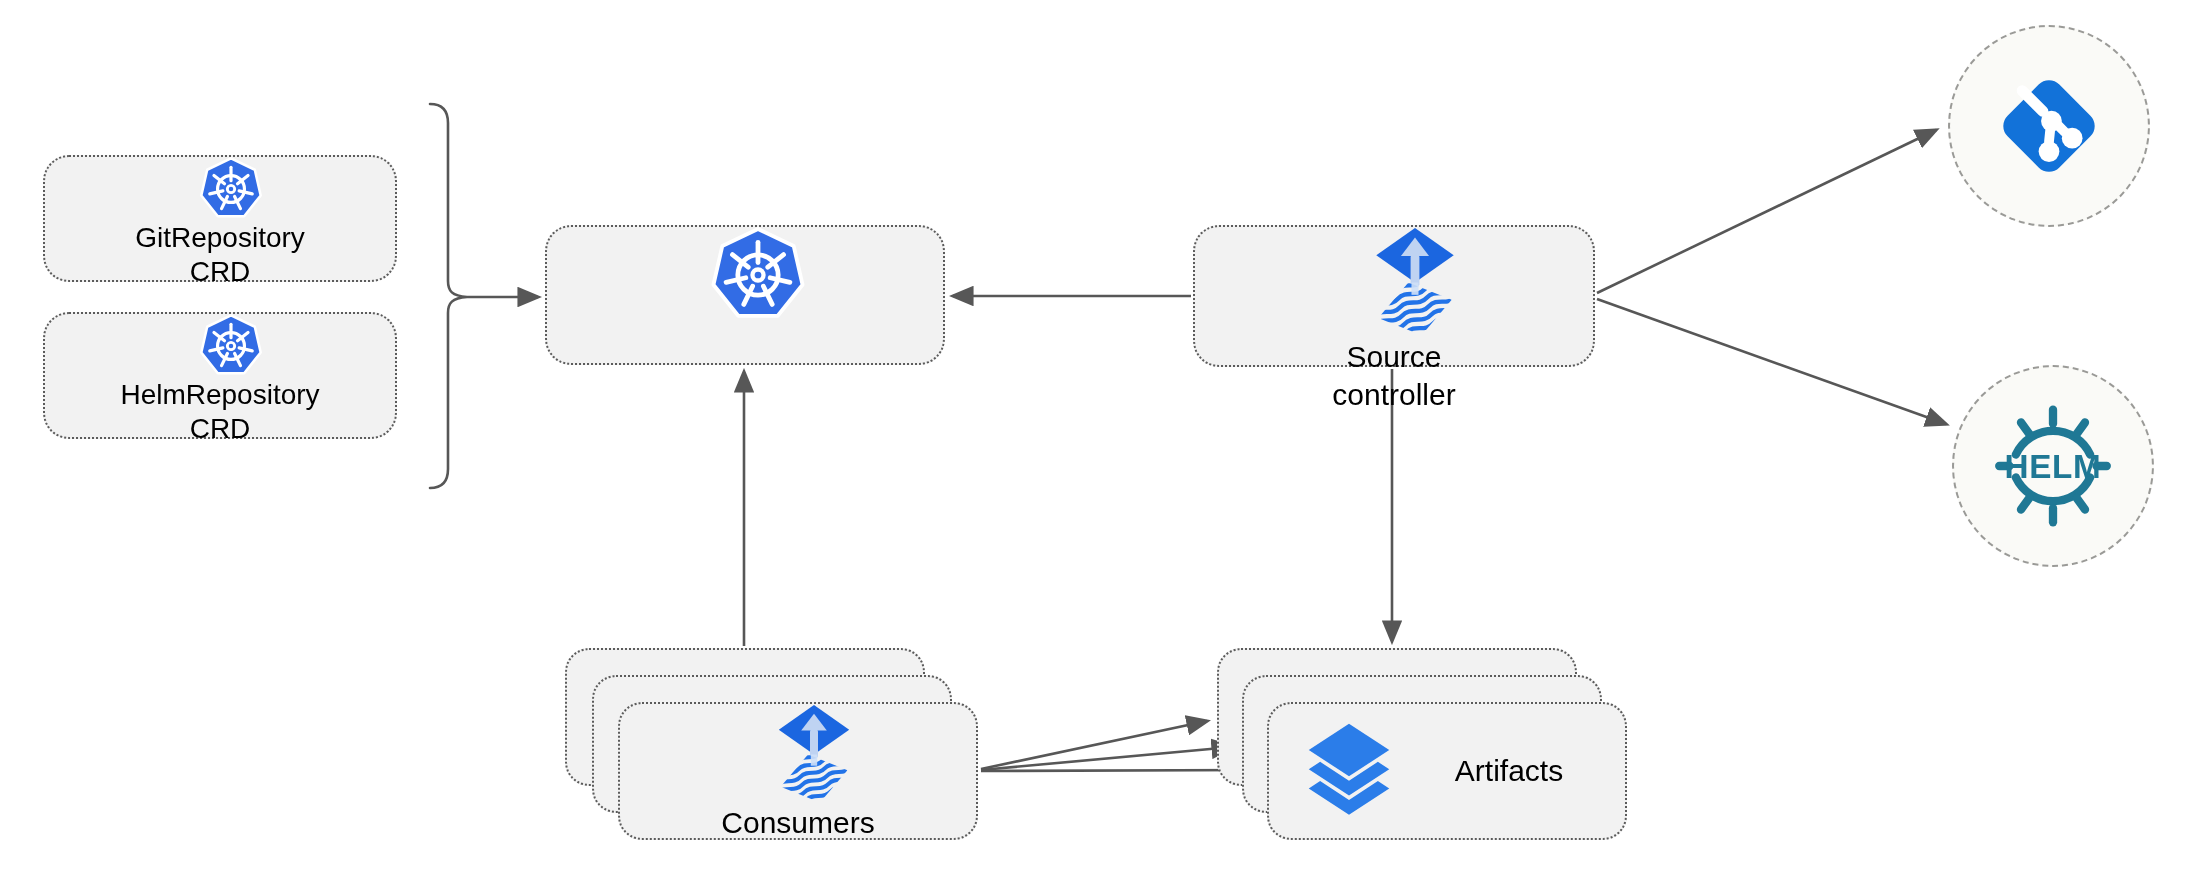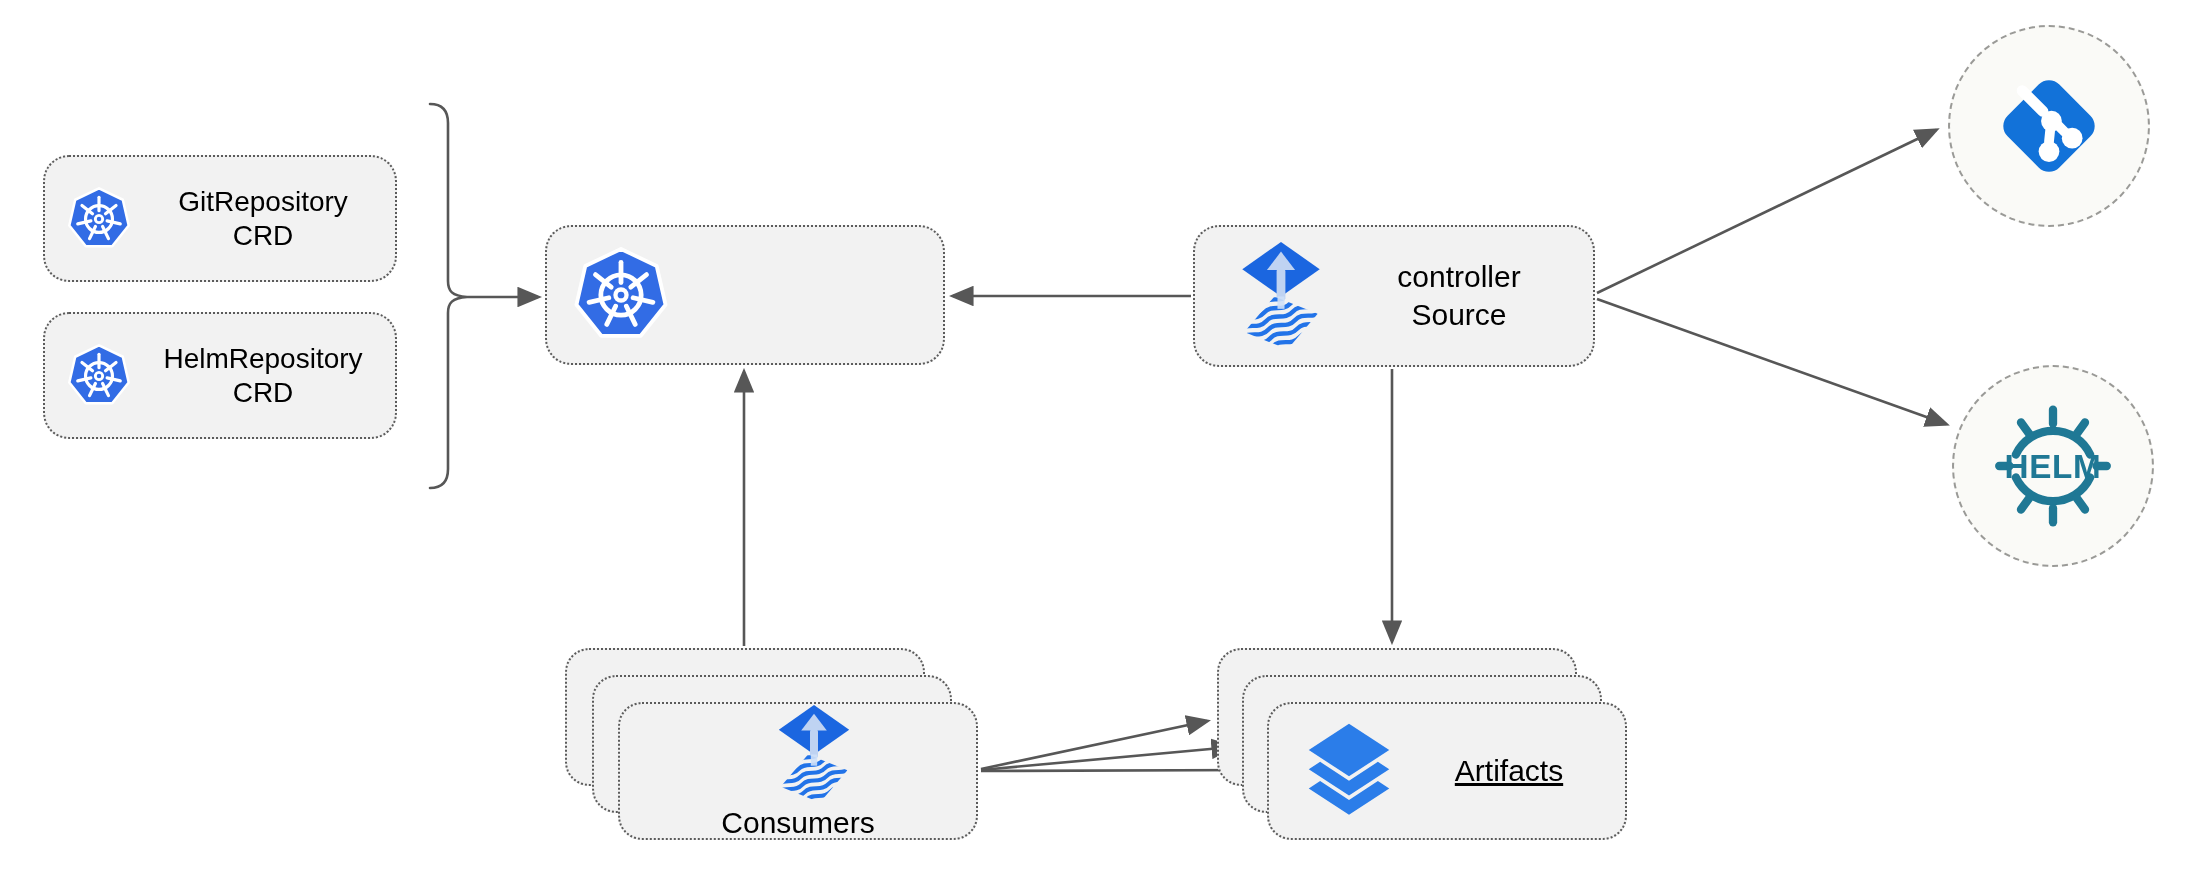--- a/index.html
+++ b/index.html
@@ -5,21 +5,21 @@
   html,body{margin:0;padding:0;background:#ffffff;}
   #canvas{
     position:relative;width:2198px;height:878px;background:#ffffff;overflow:hidden;
     font-family:"Liberation Sans",sans-serif;color:#000;
   }
   #wires{position:absolute;left:0;top:0;width:2198px;height:878px;}
   .node,.card{
     position:absolute;box-sizing:border-box;background:#F2F2F2;
     border:2.5px dotted #5B5B5B;display:flex;align-items:center;
   }
-  .node{border-radius:26px;}
+  .node{border-radius:26px;flex-direction:column;}
   .card{border-radius:24px;width:360px;height:138px;}
   .node-label{flex:1;text-align:center;font-size:29px;line-height:36px;}
   .node-label .ln{display:block;}
   .ep-circle{
     position:absolute;width:202px;height:202px;border-radius:50%;
     background:#FAFAF7;border:2.5px dashed #9a9a97;box-sizing:border-box;
     display:flex;align-items:center;justify-content:center;
   }
   .icon{flex:0 0 auto;display:block;}
   svg{display:block;}
@@ -152,22 +152,22 @@
     <svg class="icon" style="width:96px;height:96px;margin-left:26px;">
         <use href="#sym-k8s"></use>
       </svg>
   </div>
 
   <div class="node" style="left:1193px;top:225px;width:402px;height:142px;">
     <svg class="icon" style="width:88px;height:111px;margin-left:42px;">
         <use href="#sym-flux"></use>
       </svg>
     <div class="node-label" style="font-size:30px;line-height:38px;">
+      <span class="ln">Source</span>
       <span class="ln">controller</span>
-      <span class="ln">Source</span>
     </div>
   </div>
 
   <div class="ep-circle" style="left:1948px;top:25px;">
     <svg class="icon" style="width:122px;height:122px;">
         <use href="#sym-git"></use>
       </svg>
   </div>
 
   <div class="ep-circle" style="left:1952px;top:365px;">
@@ -186,18 +186,18 @@
       <span>Consumers</span>
     </div>
   </div>
 
   <div class="card" style="left:1217px;top:648px;"></div>
   <div class="card" style="left:1242px;top:675px;"></div>
   <div class="card" style="left:1267px;top:702px;">
     <svg class="icon" style="width:88px;height:98px;margin-left:36px;">
         <use href="#sym-layers"></use>
       </svg>
-    <div class="node-label" style="font-size:30px;text-decoration:underline;">
+    <div class="node-label" style="font-size:30px;">
       <span>Artifacts</span>
     </div>
   </div>
 
 </div>
 
 </body></html>

